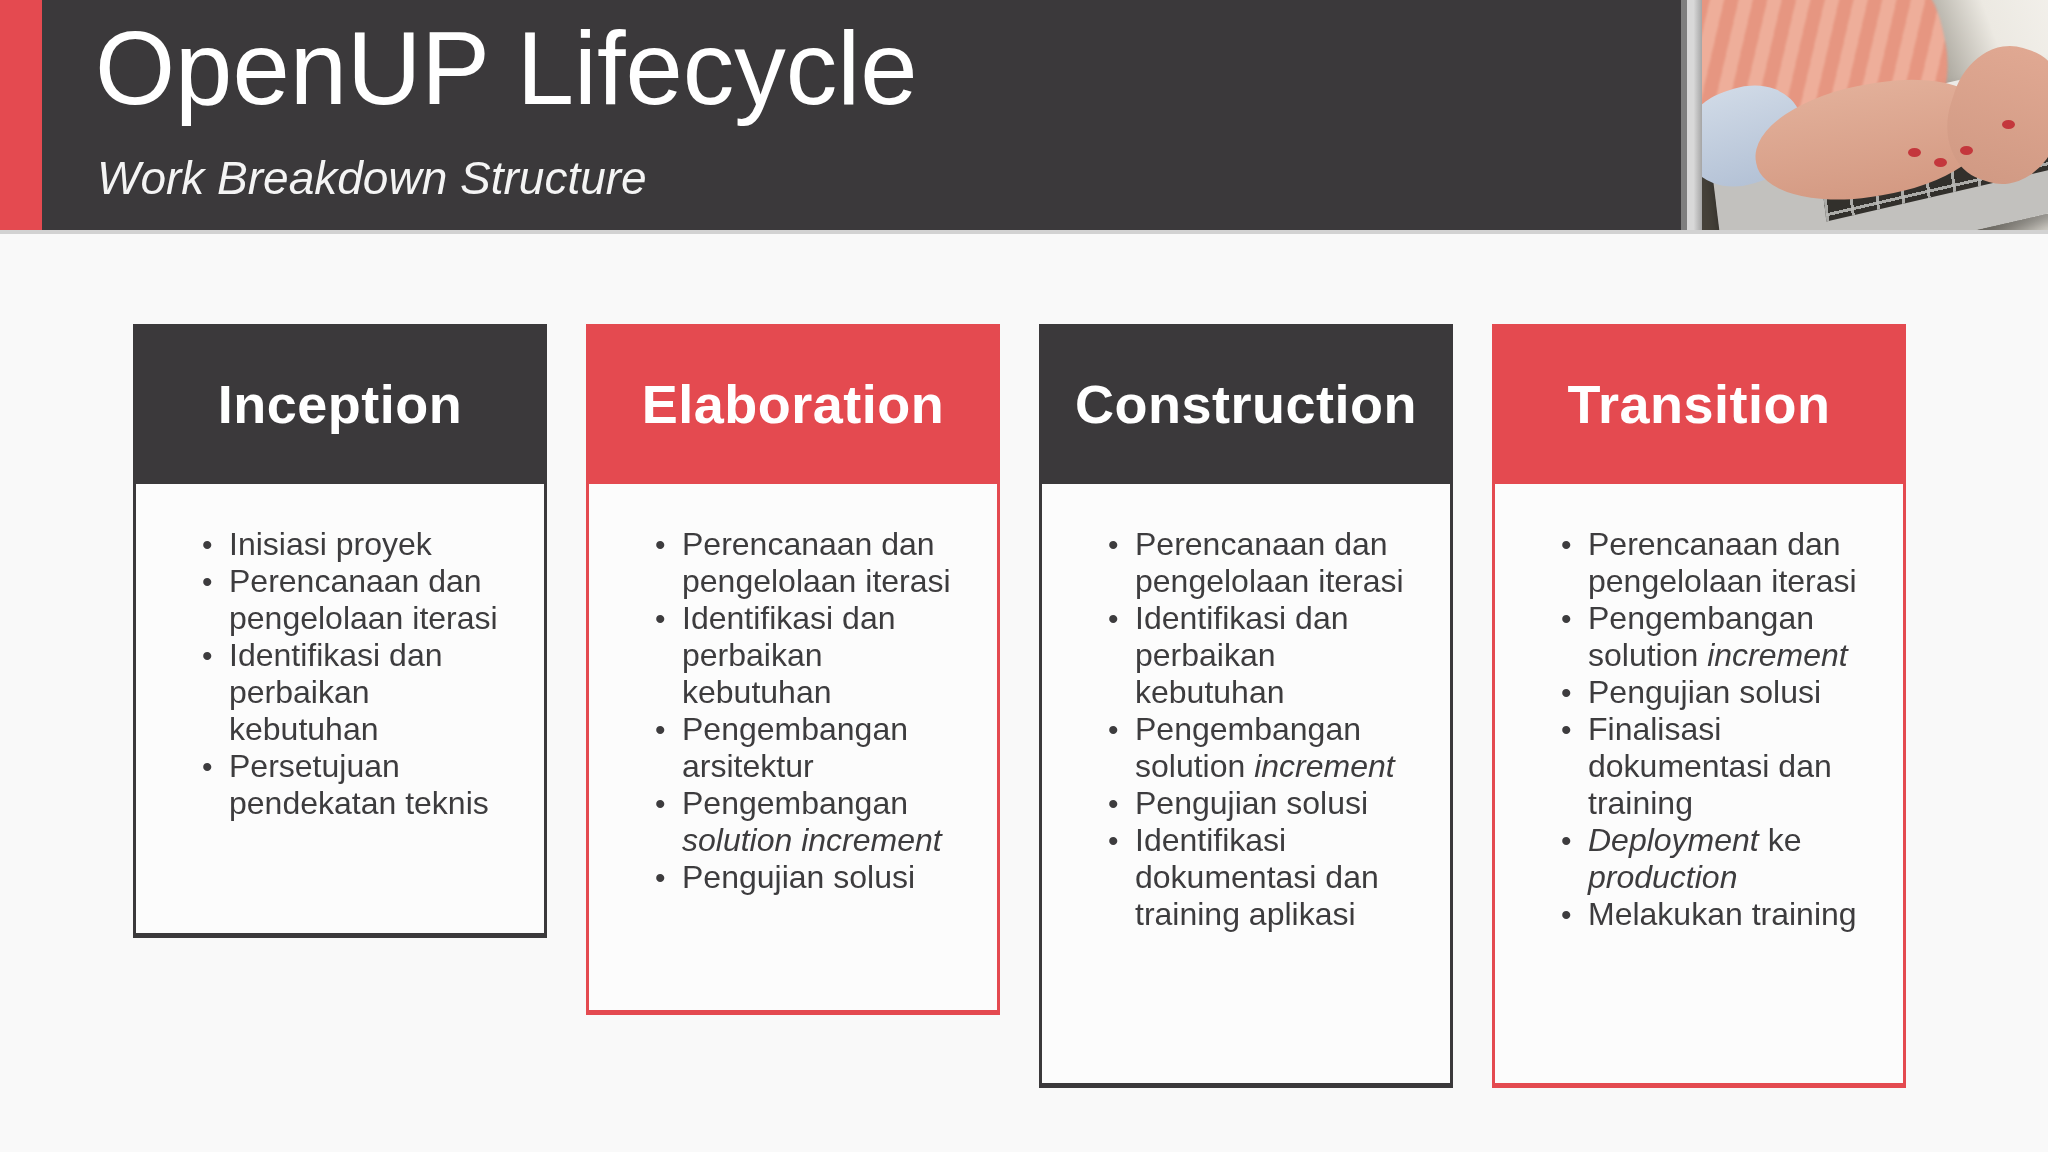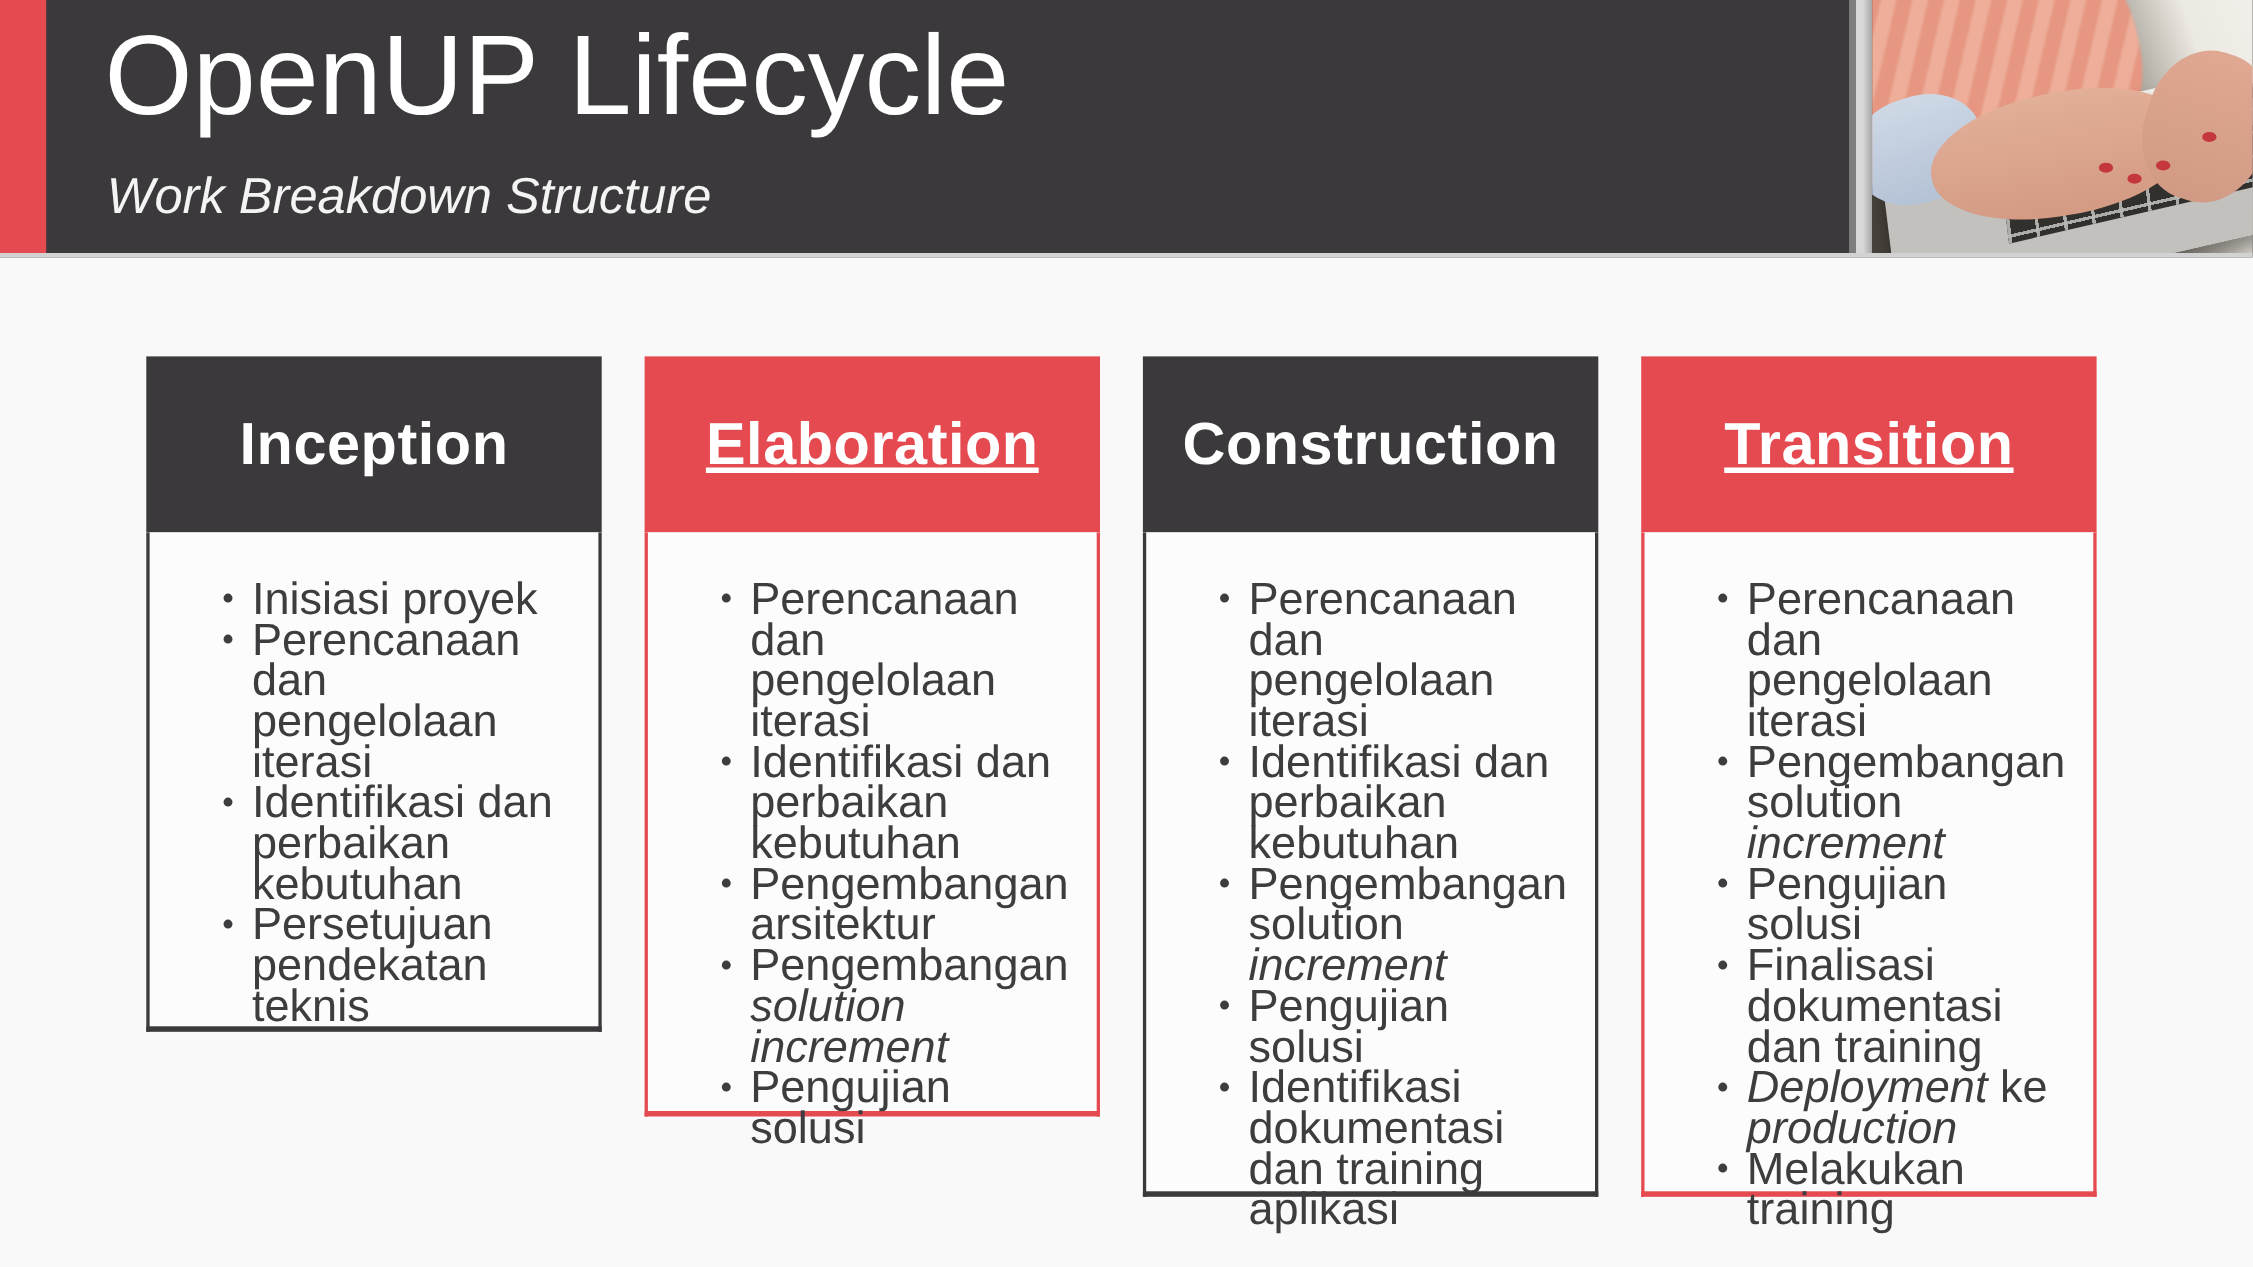--- a/index.html
+++ b/index.html
@@ -77,30 +77,30 @@
   .ph-nail{position:absolute;width:13px;height:9px;border-radius:50%;background:#c4373c;}
   .n1{left:206px;top:148px;} .n2{left:232px;top:158px;} .n3{left:258px;top:146px;} .n4{left:300px;top:120px;}
   
   .columns{position:absolute;left:0;top:324px;width:2048px;height:828px;}
   .column{position:absolute;top:0;width:414px;}
   .col-header{
     height:160px;display:flex;align-items:center;justify-content:center;
     font-size:54px;font-weight:700;color:#ffffff;letter-spacing:.5px;
   }
   .column.dark .col-header{background:#3b393b;}
-  .column.red  .col-header{background:#e44a50;text-decoration:underline;}
+  .column.red  .col-header{background:#e44a50;}
   .col-body{
     background:#fcfcfc;border-style:solid;border-width:0 3px 5px 3px;
     box-sizing:border-box;
   }
   .column.dark .col-body{border-color:#3b393b;}
   .column.red  .col-body{border-color:#e44a50;}
   .col-body ul{
     margin:0;padding:42px 30px 0 64px;list-style:none;
-    font-size:41px;line-height:37px;color:#3d3c3e;
+    font-size:32px;line-height:37px;color:#3d3c3e;
   }
   .col-body li{position:relative;padding-left:29px;}
   .col-body li::before{
     content:"\2022";position:absolute;left:2px;top:0;
     font-size:30px;color:#3d3c3e;
   }
   .it{font-style:italic;}
 </style>
 </head>
 <body>

